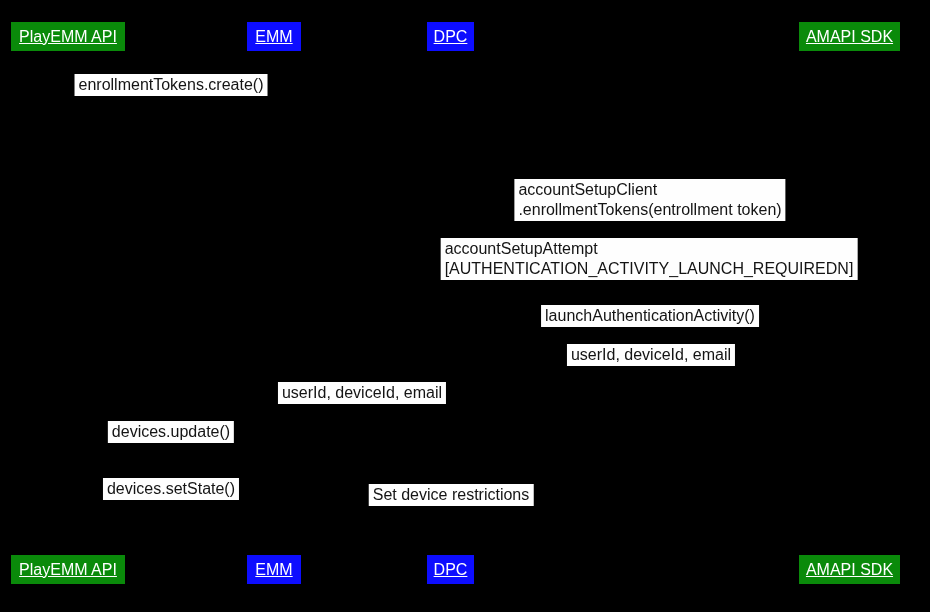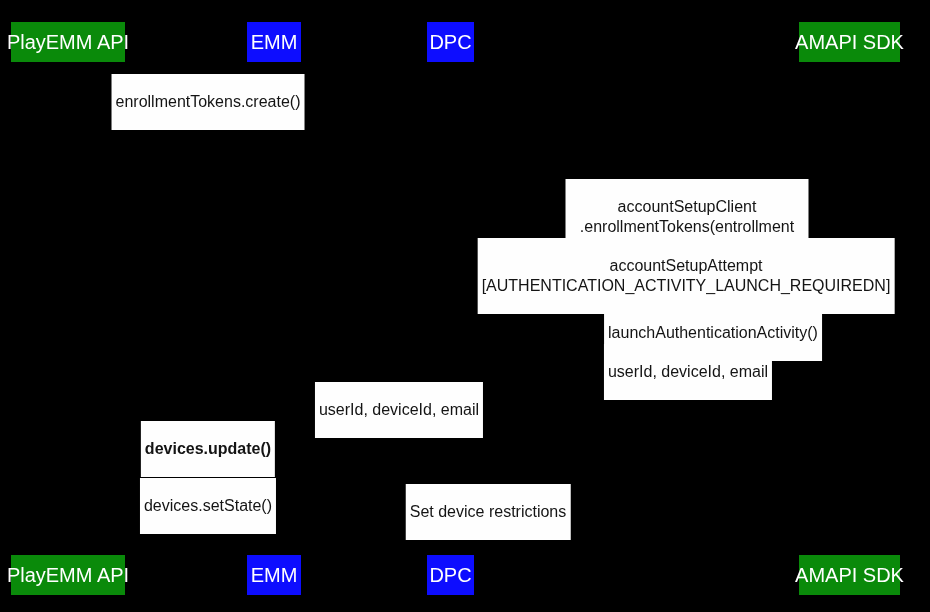--- a/index.html
+++ b/index.html
@@ -12,62 +12,62 @@
   }
   .canvas {
     position: relative;
     width: 930px;
     height: 612px;
     background: #000000;
     overflow: hidden;
   }
   .actor {
     position: absolute;
-    height: 40px;
+    height: 29px;
     display: flex;
     align-items: center;
     justify-content: center;
     color: #ffffff;
-    font-size: 20px;
+    font-size: 16px;
     line-height: 1;
     box-sizing: border-box;
     white-space: nowrap;
+    text-decoration: underline;
   }
   .msg {
     position: absolute;
     transform: translateX(-50%);
     background: #fefefe;
     color: #141414;
     font-size: 16px;
     line-height: 20px;
-    padding: 18px 4px;
-    text-align: center;
+    padding: 1px 4px;
+    text-align: left;
     white-space: pre-line;
-    margin-left: 37px;
   }
 </style>
 </head>
 <body>
 
 <div class="canvas">
 
   <div class="actor" style="left: 11px; top: 22px; width: 114px; background: rgb(10, 138, 10);">PlayEMM API</div>
   <div class="actor" style="left: 247px; top: 22px; width: 54px; background: rgb(13, 13, 255);">EMM</div>
   <div class="actor" style="left: 427px; top: 22px; width: 47px; background: rgb(13, 13, 255);">DPC</div>
   <div class="actor" style="left: 799px; top: 22px; width: 101px; background: rgb(10, 138, 10);">AMAPI SDK</div>
 
   <div class="msg" style="left:171px; top:74px;">enrollmentTokens.create()</div>
   <div class="msg" style="left:650px; top:179px;">accountSetupClient
 .enrollmentTokens(entrollment token)</div>
   <div class="msg" style="left:649px; top:238px;">accountSetupAttempt
 [AUTHENTICATION_ACTIVITY_LAUNCH_REQUIREDN]</div>
-  <div class="msg" style="left:676px; top:305px;">launchAuthenticationActivity()</div>
+  <div class="msg" style="left:650px; top:305px;">launchAuthenticationActivity()</div>
   <div class="msg" style="left:651px; top:344px;">userId, deviceId, email</div>
   <div class="msg" style="left:362px; top:382px;">userId, deviceId, email</div>
-  <div class="msg" style="left:171px; top:421px;font-weight:bold;">devices.update()</div>
+  <div class="msg" style="left:171px; top:421px;">devices.update()</div>
   <div class="msg" style="left:451px; top:484px;">Set device restrictions</div>
   <div class="msg" style="left:171px; top:478px;">devices.setState()</div>
 
   <div class="actor" style="left: 11px; top: 555px; width: 114px; background: rgb(10, 138, 10);">PlayEMM API</div>
   <div class="actor" style="left: 247px; top: 555px; width: 54px; background: rgb(13, 13, 255);">EMM</div>
   <div class="actor" style="left: 427px; top: 555px; width: 47px; background: rgb(13, 13, 255);">DPC</div>
   <div class="actor" style="left: 799px; top: 555px; width: 101px; background: rgb(10, 138, 10);">AMAPI SDK</div>
 
 </div>
 

